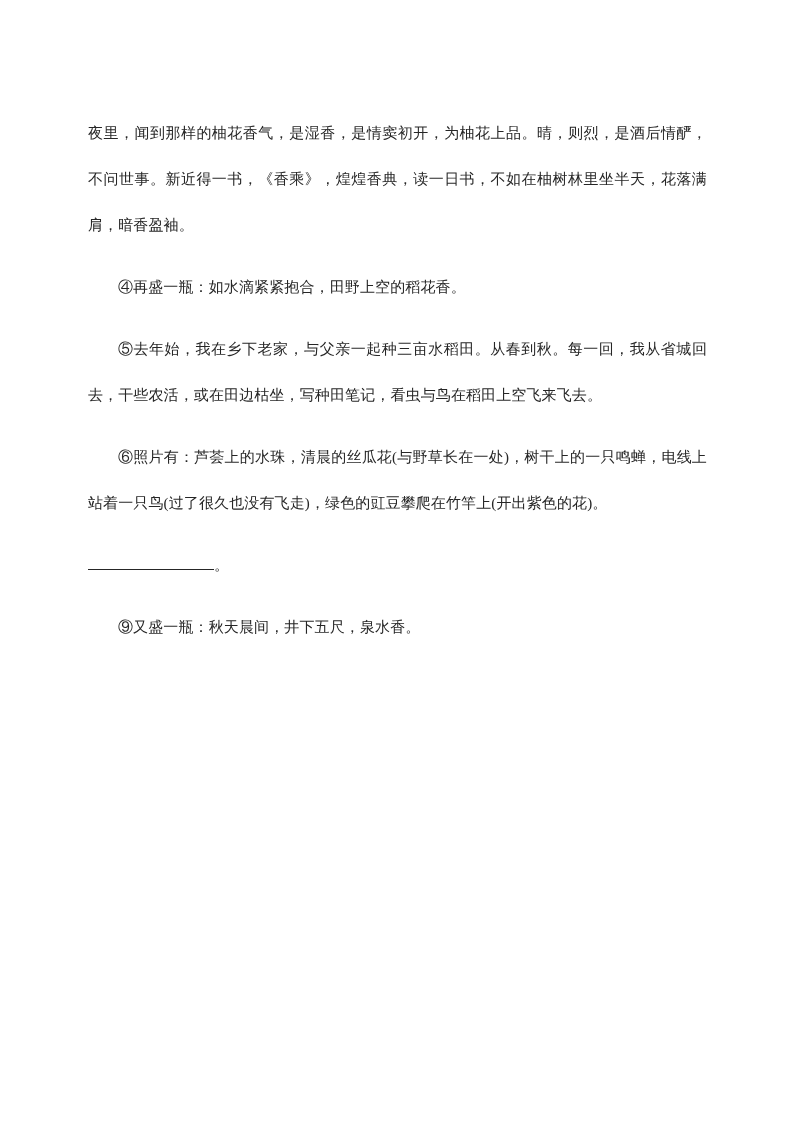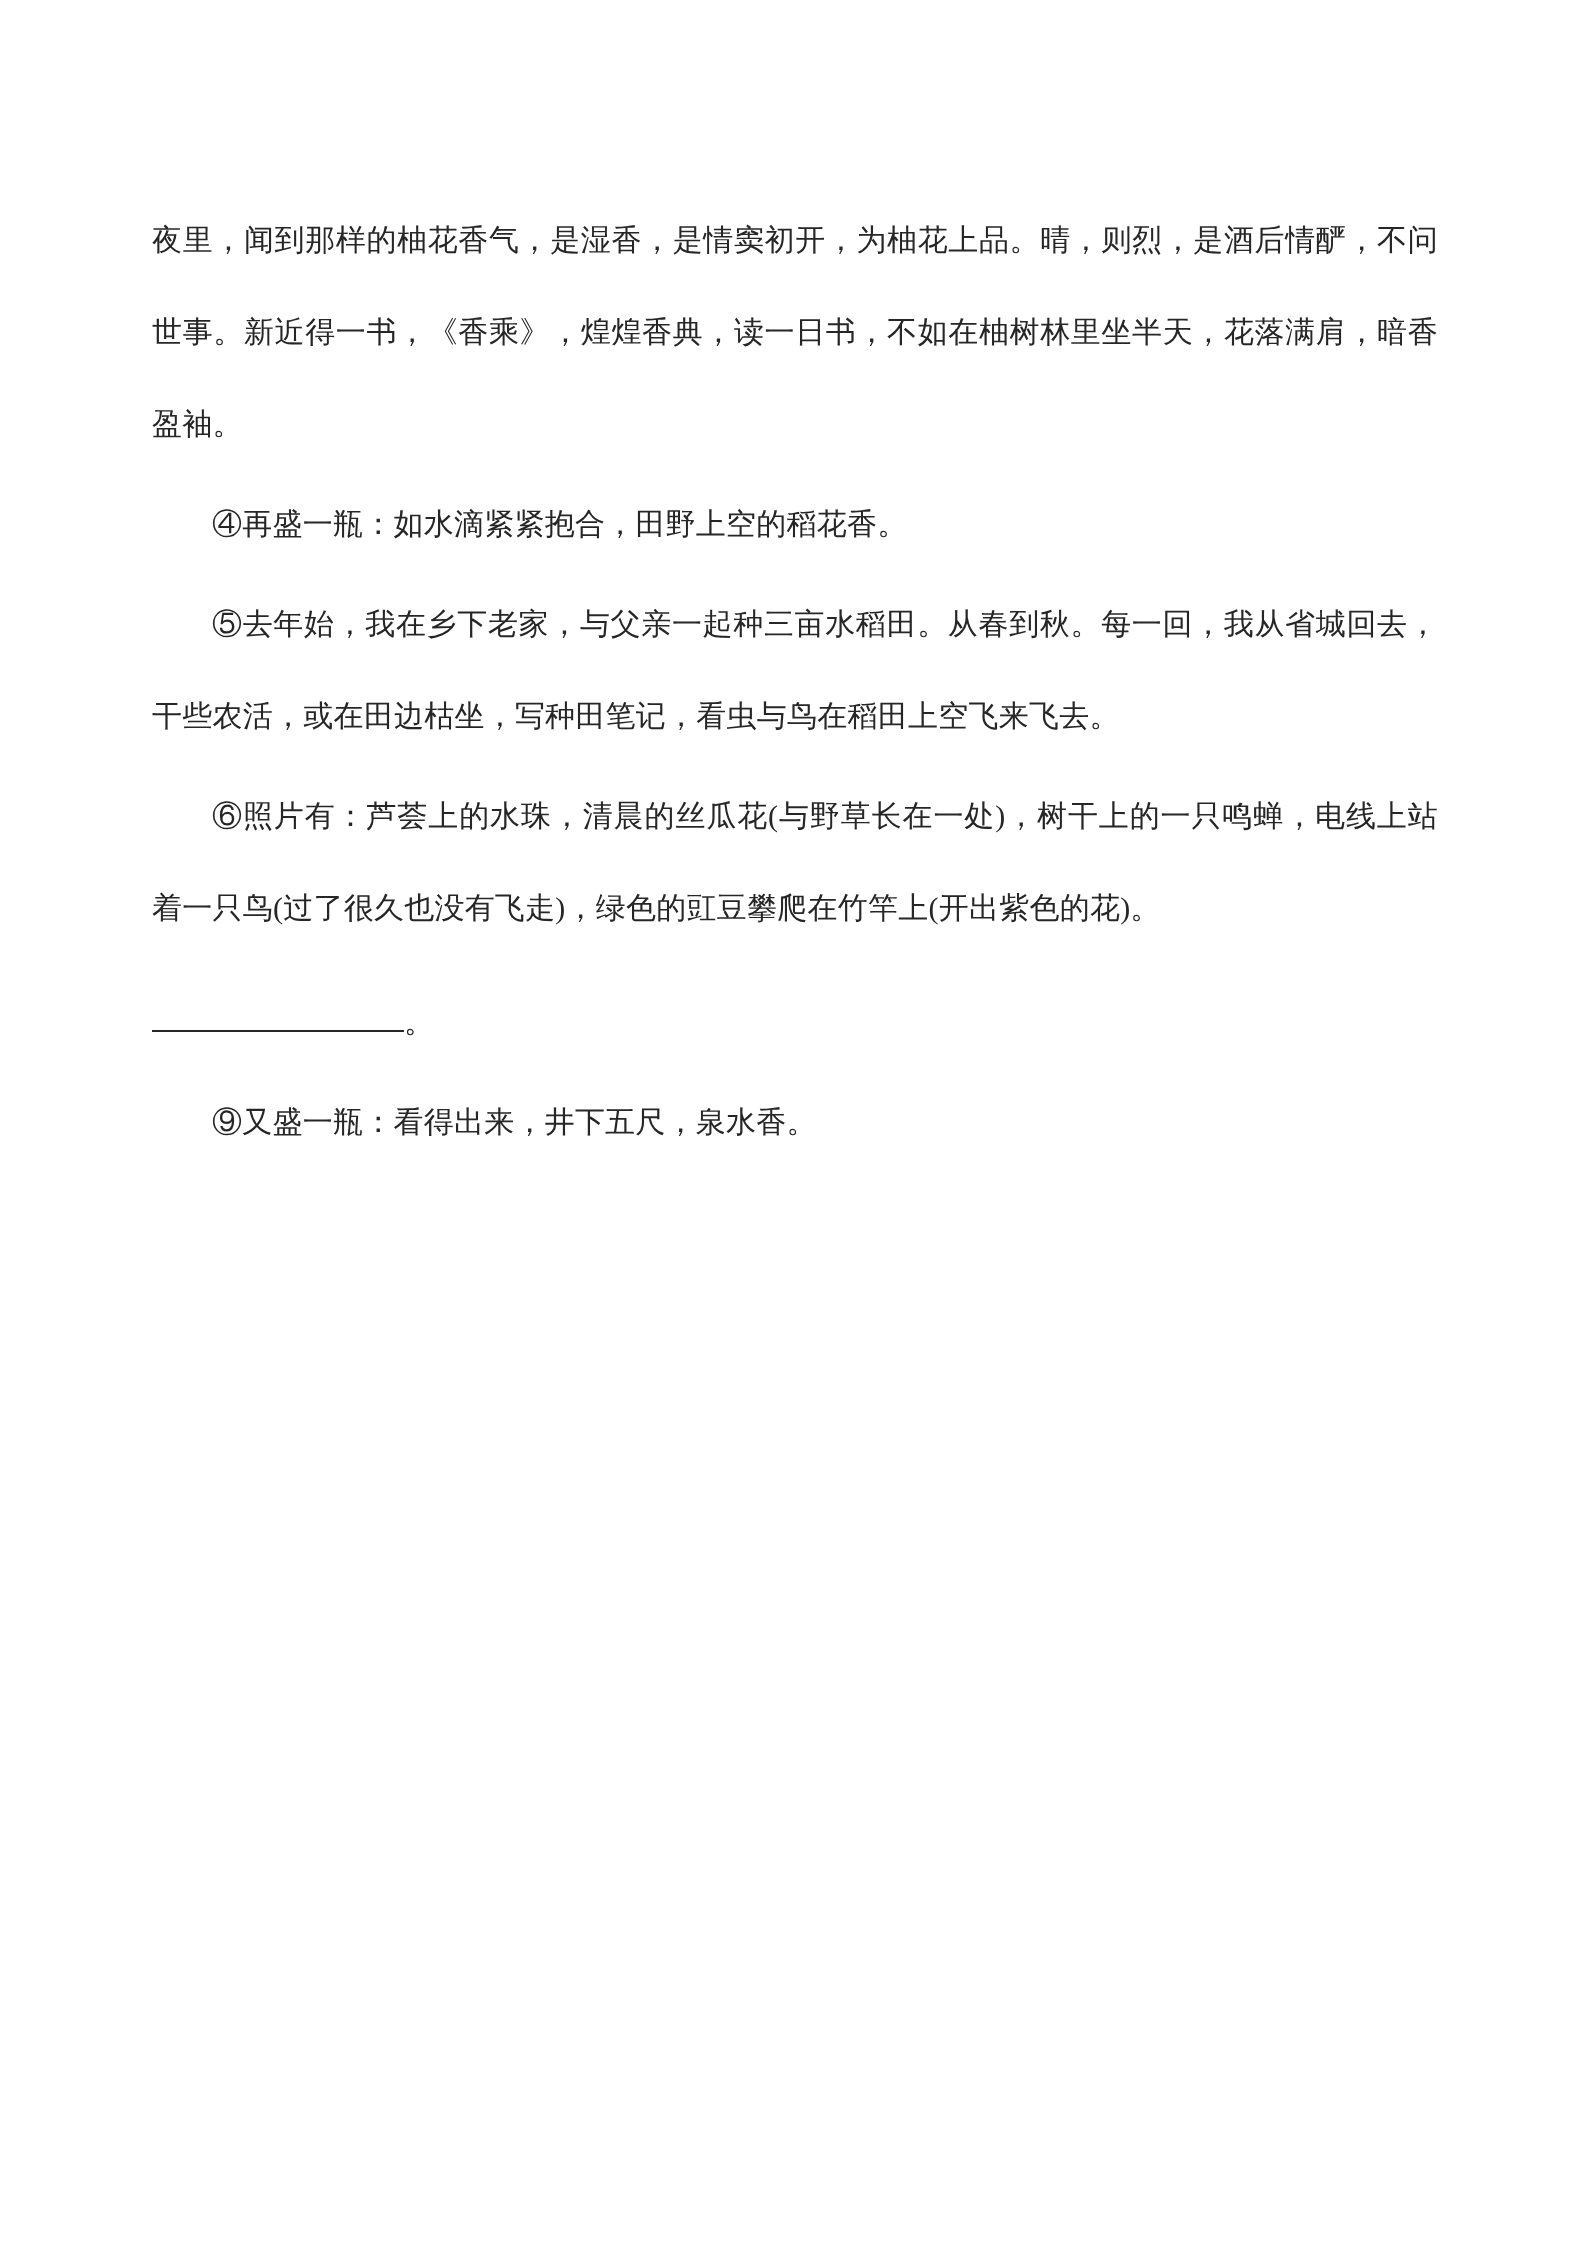--- a/index.html
+++ b/index.html
@@ -18,21 +18,21 @@
     position: absolute;
     left: 72px;
     top: 94px;
     width: 651px;
     color: #262626;
     font-size: 15px;
     letter-spacing: 0.12px;
     text-align: justify;
   }
   .doc p {
-    margin: 4px;
+    margin: 16px;
     line-height: 46px;
   }
   .doc p.indent {
     text-indent: 2em;
   }
   .doc p.gap-top {
     margin-top: 11px;
   }
   .blank {
     display: inline-block;
@@ -52,15 +52,15 @@
   <p class="indent"><span>④再盛一瓶：如水滴紧紧抱合，田野上空的稻花香。</span></p>
 
   <p class="indent"><span>⑤去年始，我在乡下老家，与父亲一起种三亩水稻田。从春到秋。每一回，我从省城回去，干些农活，或在田边枯坐，写种田笔记，看虫与鸟在稻田上空飞来飞去。</span></p>
 
   <p class="indent"><span>⑥照片有：芦荟上的水珠，清晨的丝瓜花(与野草长在一处)，树干上的一只鸣蝉，电线上站着一只鸟(过了很久也没有飞走)，绿色的豇豆攀爬在竹竿上(开出紫色的花)。</span></p>
 
 
 
   <p class="gap-top"><span class="blank" style="width: 126px;"></span><span>。</span></p>
 
-  <p class="indent"><span>⑨又盛一瓶：看得出来，井下五尺，泉水香。</span></p>
+  <p class="indent"><span>⑨又盛一瓶：秋天晨间，井下五尺，泉水香。</span></p>
 
 </div>
 
 </body></html>

